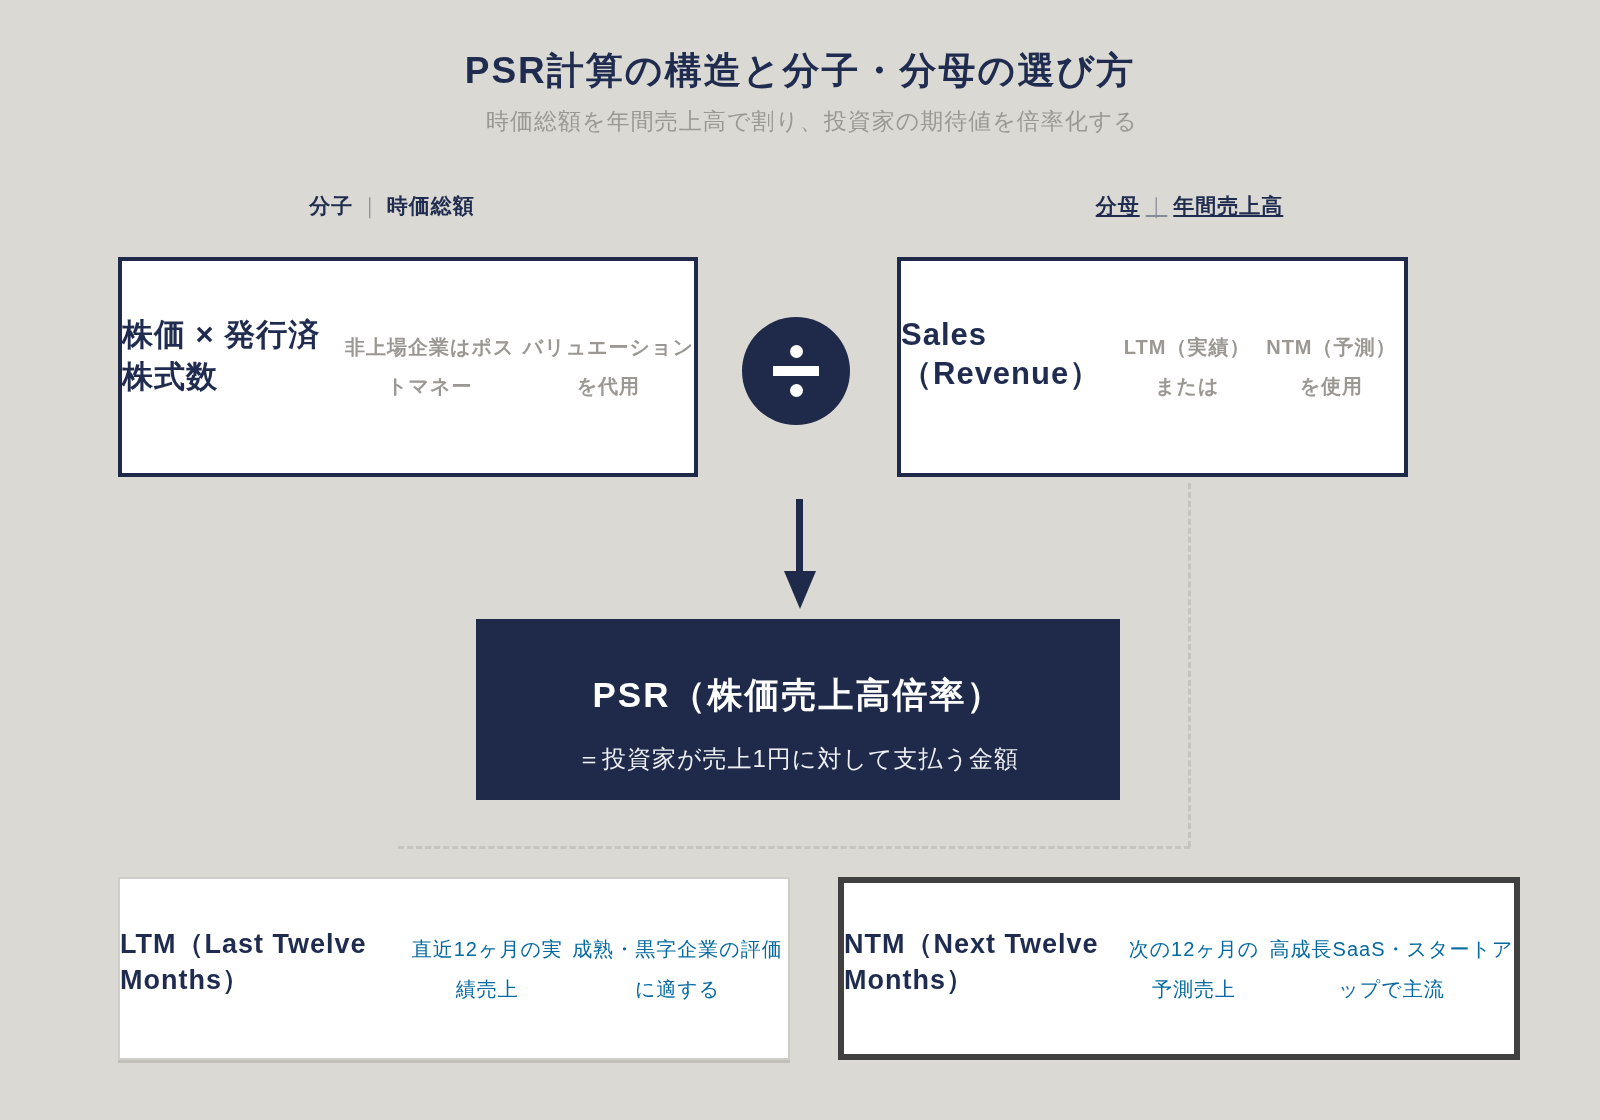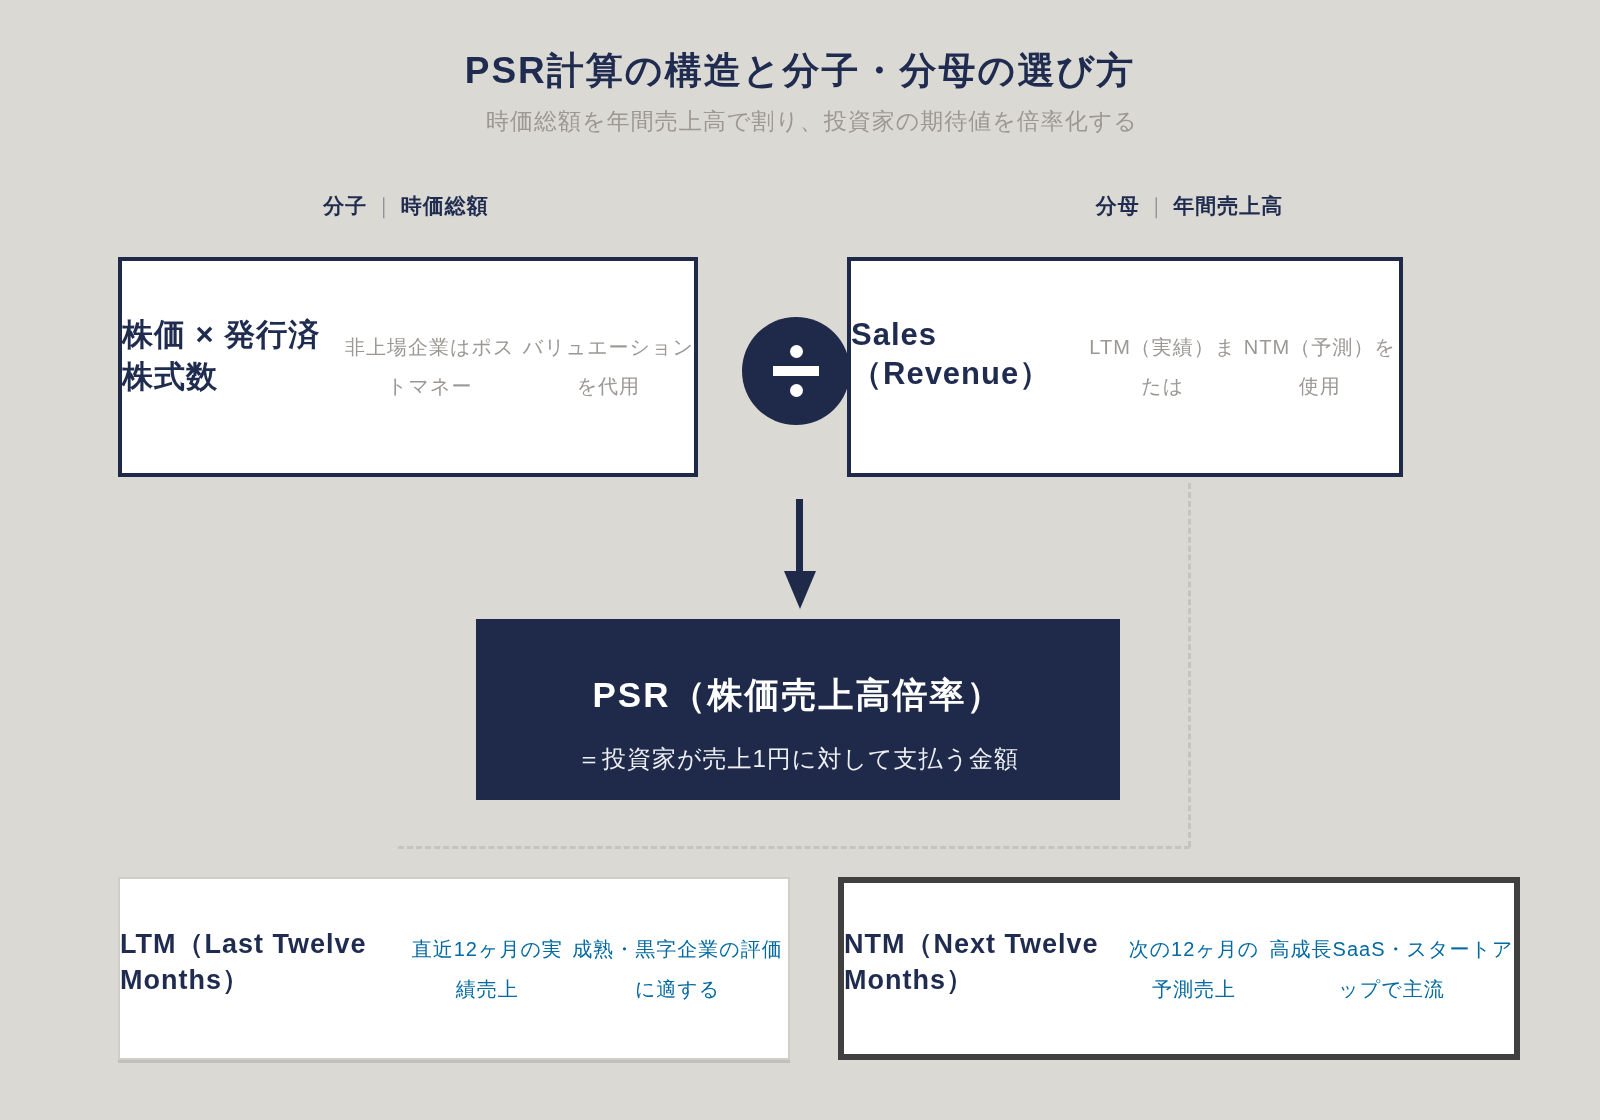--- a/index.html
+++ b/index.html
@@ -23,37 +23,38 @@
     font-size:23px;color:#9b9894;
     letter-spacing:1px;
   }
   .col-label{
     position:absolute;top:192px;
     text-align:center;
     font-size:21px;font-weight:bold;color:#1f2c50;
     letter-spacing:1px;
   }
   .col-label .sep{color:#1f2c50;opacity:.45;padding:0 6px;font-weight:normal;}
-  .label-left{left:116px;width:580px;}
-  .label-right{left:897px;width:585px;}
+  .label-left{left:102px;width:580px;}
+  .label-right{left:897px;width:585px;text-decoration:underline;}
   .top-box{
     position:absolute;top:257px;height:220px;
     background:#ffffff;border:4px solid #1f2a4a;
     box-sizing:border-box;
     display:flex;flex-direction:row;align-items:center;justify-content:center;
   }
   .box-left{left:118px;width:580px;}
-  .box-right{left:847px;width:556px;}
+  .box-right{left:897px;width:511px;}
   .top-box .box-title{
     font-size:31px;font-weight:bold;color:#1f2c50;
     letter-spacing:1px;margin-bottom:22px;
   }
   .note{
     font-size:20px;color:#9b9894;line-height:39px;text-align:center;
     letter-spacing:1px;
+    font-weight:bold;
   }
   .divide-circle{
     position:absolute;left:742px;top:317px;width:108px;height:108px;
     border-radius:50%;background:#1f2a4a;
     display:flex;flex-direction:column;align-items:center;justify-content:center;
     gap:8px;
   }
   .divide-dot{width:13px;height:13px;border-radius:50%;background:#ffffff;}
   .divide-bar{width:46px;height:10px;background:#ffffff;}
   .arrow-shaft{

